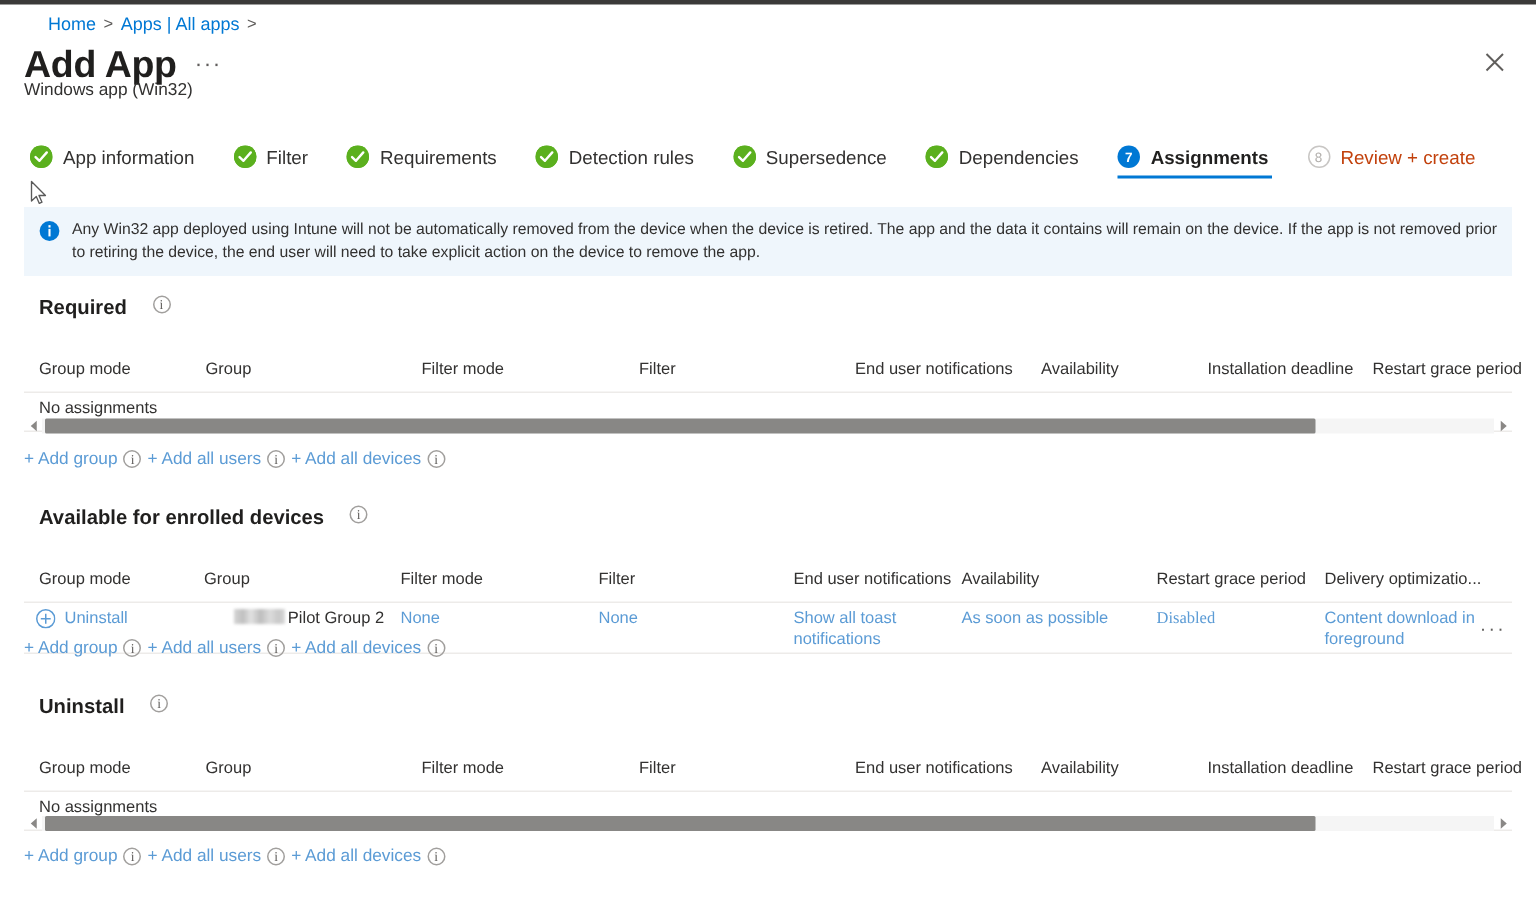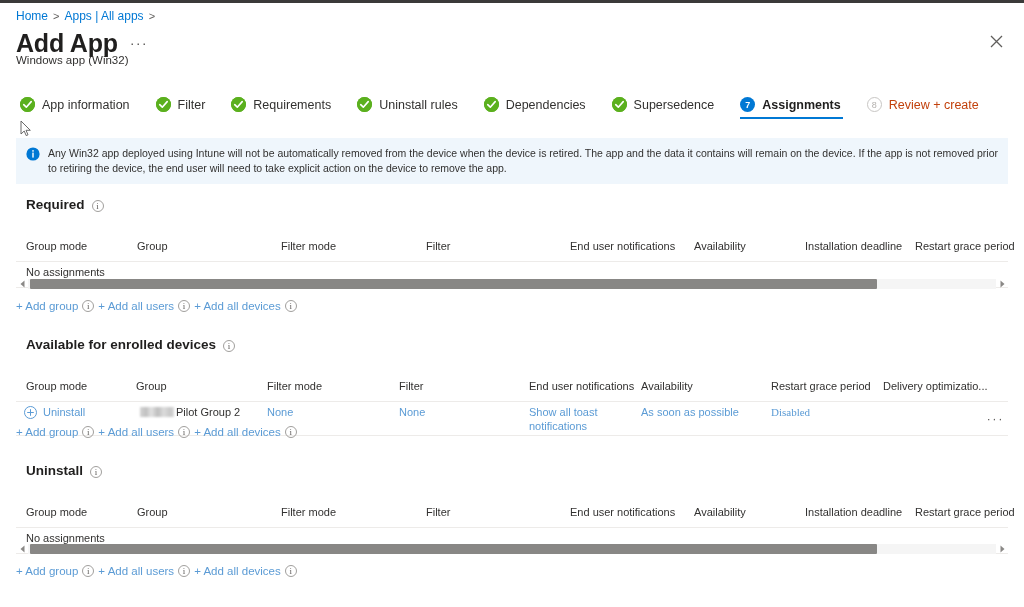--- a/index.html
+++ b/index.html
@@ -16,21 +16,21 @@
     width: 1024px; height: 607px;
     background: #fff;
   }
   .topbar {
     position: absolute; top: 0; left: 0; width: 1024px; height: 3px;
     background: #3b3a39;
   }
 
   
   .breadcrumb {
-    position: absolute; top: 8px; left: 16px;
+    position: absolute; top: 8px; left: 32px;
     font-size: 12px; line-height: 16px;
     display: flex; align-items: center; gap: 5px;
     white-space: nowrap;
   }
   .bc-link { color: #0078d4; text-decoration: none; cursor: pointer; }
   .bc-sep { color: #605e5c; font-size: 11px; }
 
   
   .title-row {
     position: absolute; top: 28px; left: 16px;
@@ -107,21 +107,21 @@
   .info-icon {
     flex: 0 0 14px; width: 14px; height: 14px; margin-top: 1px; margin-right: 8px;
   }
   .info-text {
     font-size: 10.5px; line-height: 15px; color: #323130;
   }
 
   
   .section-header {
     position: absolute; left: 26px;
-    display: flex; align-items: flex-end; gap: 7px;
+    display: flex; align-items: flex-start; gap: 17px;
     font-size: 13.5px; font-weight: 700; color: #201f1e;
   }
   .info-circle {
     width: 12px; height: 12px; border-radius: 50%;
     border: 1px solid #a19f9d; color: #605e5c;
     font-size: 9px; line-height: 10px; text-align: center;
     font-weight: 400; font-family: "Liberation Serif", serif;
     cursor: pointer; display: inline-block;
   }
 
@@ -255,41 +255,41 @@
       <span class="step-label">Requirements</span>
     </div>
 
     <div class="step done">
       <span class="badge done">
         <svg width="15" height="15" viewBox="0 0 15 15">
             <circle cx="7.5" cy="7.5" r="7.5" fill="#5bb01e"></circle>
             <path d="M3.7 7.7 L6.3 10.2 L11.2 4.6" stroke="#fff" stroke-width="1.6" fill="none" stroke-linecap="round" stroke-linejoin="round"></path>
           </svg>
       </span>
-      <span class="step-label">Uninstall rules</span>
+      <span class="step-label">Detection rules</span>
+    </div>
+
+    <div class="step done">
+      <span class="badge done">
+        <svg width="15" height="15" viewBox="0 0 15 15">
+            <circle cx="7.5" cy="7.5" r="7.5" fill="#5bb01e"></circle>
+            <path d="M3.7 7.7 L6.3 10.2 L11.2 4.6" stroke="#fff" stroke-width="1.6" fill="none" stroke-linecap="round" stroke-linejoin="round"></path>
+          </svg>
+      </span>
+      <span class="step-label">Supersedence</span>
     </div>
 
     <div class="step done">
       <span class="badge done">
         <svg width="15" height="15" viewBox="0 0 15 15">
             <circle cx="7.5" cy="7.5" r="7.5" fill="#5bb01e"></circle>
             <path d="M3.7 7.7 L6.3 10.2 L11.2 4.6" stroke="#fff" stroke-width="1.6" fill="none" stroke-linecap="round" stroke-linejoin="round"></path>
           </svg>
       </span>
       <span class="step-label">Dependencies</span>
-    </div>
-
-    <div class="step done">
-      <span class="badge done">
-        <svg width="15" height="15" viewBox="0 0 15 15">
-            <circle cx="7.5" cy="7.5" r="7.5" fill="#5bb01e"></circle>
-            <path d="M3.7 7.7 L6.3 10.2 L11.2 4.6" stroke="#fff" stroke-width="1.6" fill="none" stroke-linecap="round" stroke-linejoin="round"></path>
-          </svg>
-      </span>
-      <span class="step-label">Supersedence</span>
     </div>
 
     <div class="step current">
       <span class="badge current">7</span>
       <span class="step-label">Assignments</span>
     </div>
 
     <div class="step pending">
       <span class="badge pending">8</span>
       <span class="step-label">Review + create</span>
@@ -380,29 +380,30 @@
           <span class="plus-circle">
             <svg width="13" height="13" viewBox="0 0 13 13">
                 <circle cx="6.5" cy="6.5" r="6" fill="none" stroke="#5b9bd5" stroke-width="1"></circle>
                 <path d="M6.5 3.2 L6.5 9.8 M3.2 6.5 L9.8 6.5" stroke="#5b9bd5" stroke-width="1"></path>
               </svg>
           </span>
           <span>Uninstall</span>
         </span>
       </span>
 
-      <span class="cell" style="left:124px; width:156px;">
+      <span class="cell" style="left:112px; width:156px;text-align:center;">
         <span class="redact"></span><span>Pilot Group 2</span>
       </span>
 
       <span class="cell link" style="left:251px;">None</span>
       <span class="cell link" style="left:383px;">None</span>
       <span class="cell link" style="left:513px; width:100px;">Show all toast notifications</span>
       <span class="cell link" style="left:625px; width:120px;">As soon as possible</span>
       <span class="cell link" style="left:755px; width:100px;font-family:Liberation Serif, serif;">Disabled</span>
+      <span class="cell link" style="left:867px; width:105px;">Content download in foreground</span>
 
       <span class="row-ellipsis">···</span>
     </div>
   </div>
 
   <div class="add-links" style="top:426px;">
     <span class="add-link">+ Add group</span>
     <span class="info-circle">i</span>
     <span class="add-link">+ Add all users</span>
     <span class="info-circle">i</span>

